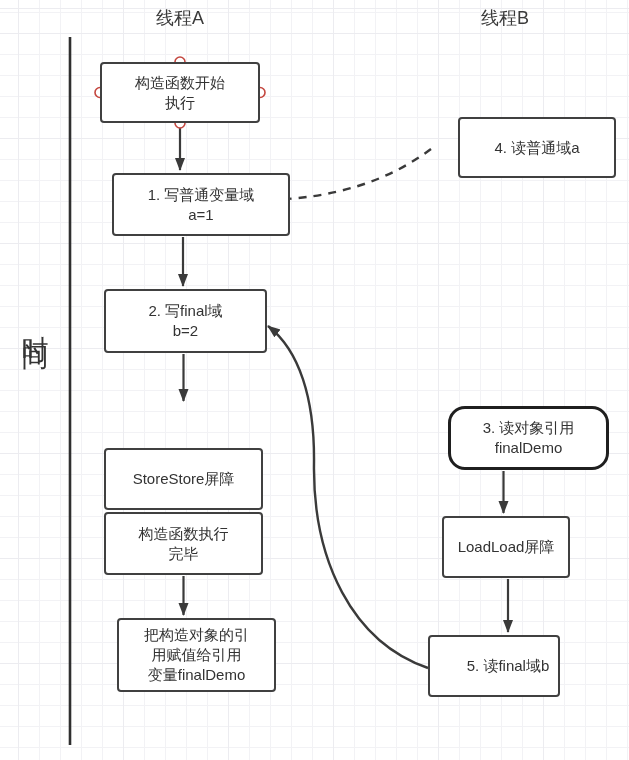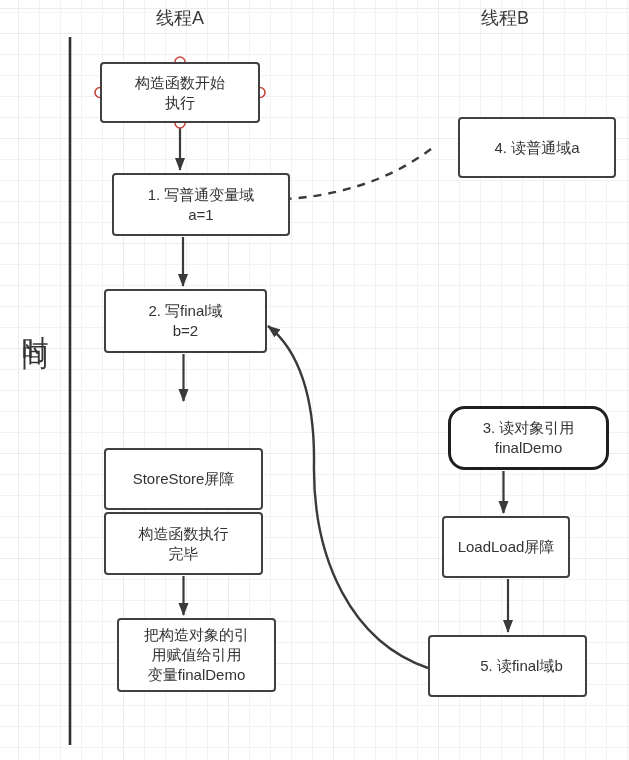--- a/index.html
+++ b/index.html
@@ -106,16 +106,16 @@
       <div class="node" style="left: 104px; top: 404px; width: 159px; height: 62px; margin-top: 44px;">StoreStore屏障</div>
       <div class="node" style="left: 104px; top: 512px; width: 159px; height: 63px;">构造函数执行
 完毕</div>
       <div class="node" style="left: 117px; top: 618px; width: 159px; height: 74px;">把构造对象的引
 用赋值给引用
 变量finalDemo</div>
       <div class="node" style="left: 431px; top: 117px; width: 158px; height: 61px; margin-left: 27px;">4. 读普通域a</div>
       <div class="node sketch" style="left: 423px; top: 406px; width: 161px; height: 64px; margin-left: 25px;">3. 读对象引用
 finalDemo</div>
       <div class="node" style="left: 442px; top: 516px; width: 128px; height: 62px;">LoadLoad屏障</div>
-      <div class="node" style="left: 428px; top: 635px; width: 159px; height: 62px; padding-left: 28px;">5. 读final域b</div>
+      <div class="node" style="left: 428px; top: 635px; width: 132px; height: 62px; padding-left: 28px;">5. 读final域b</div>
     </div>
 
 </div>
 
 </body></html>

